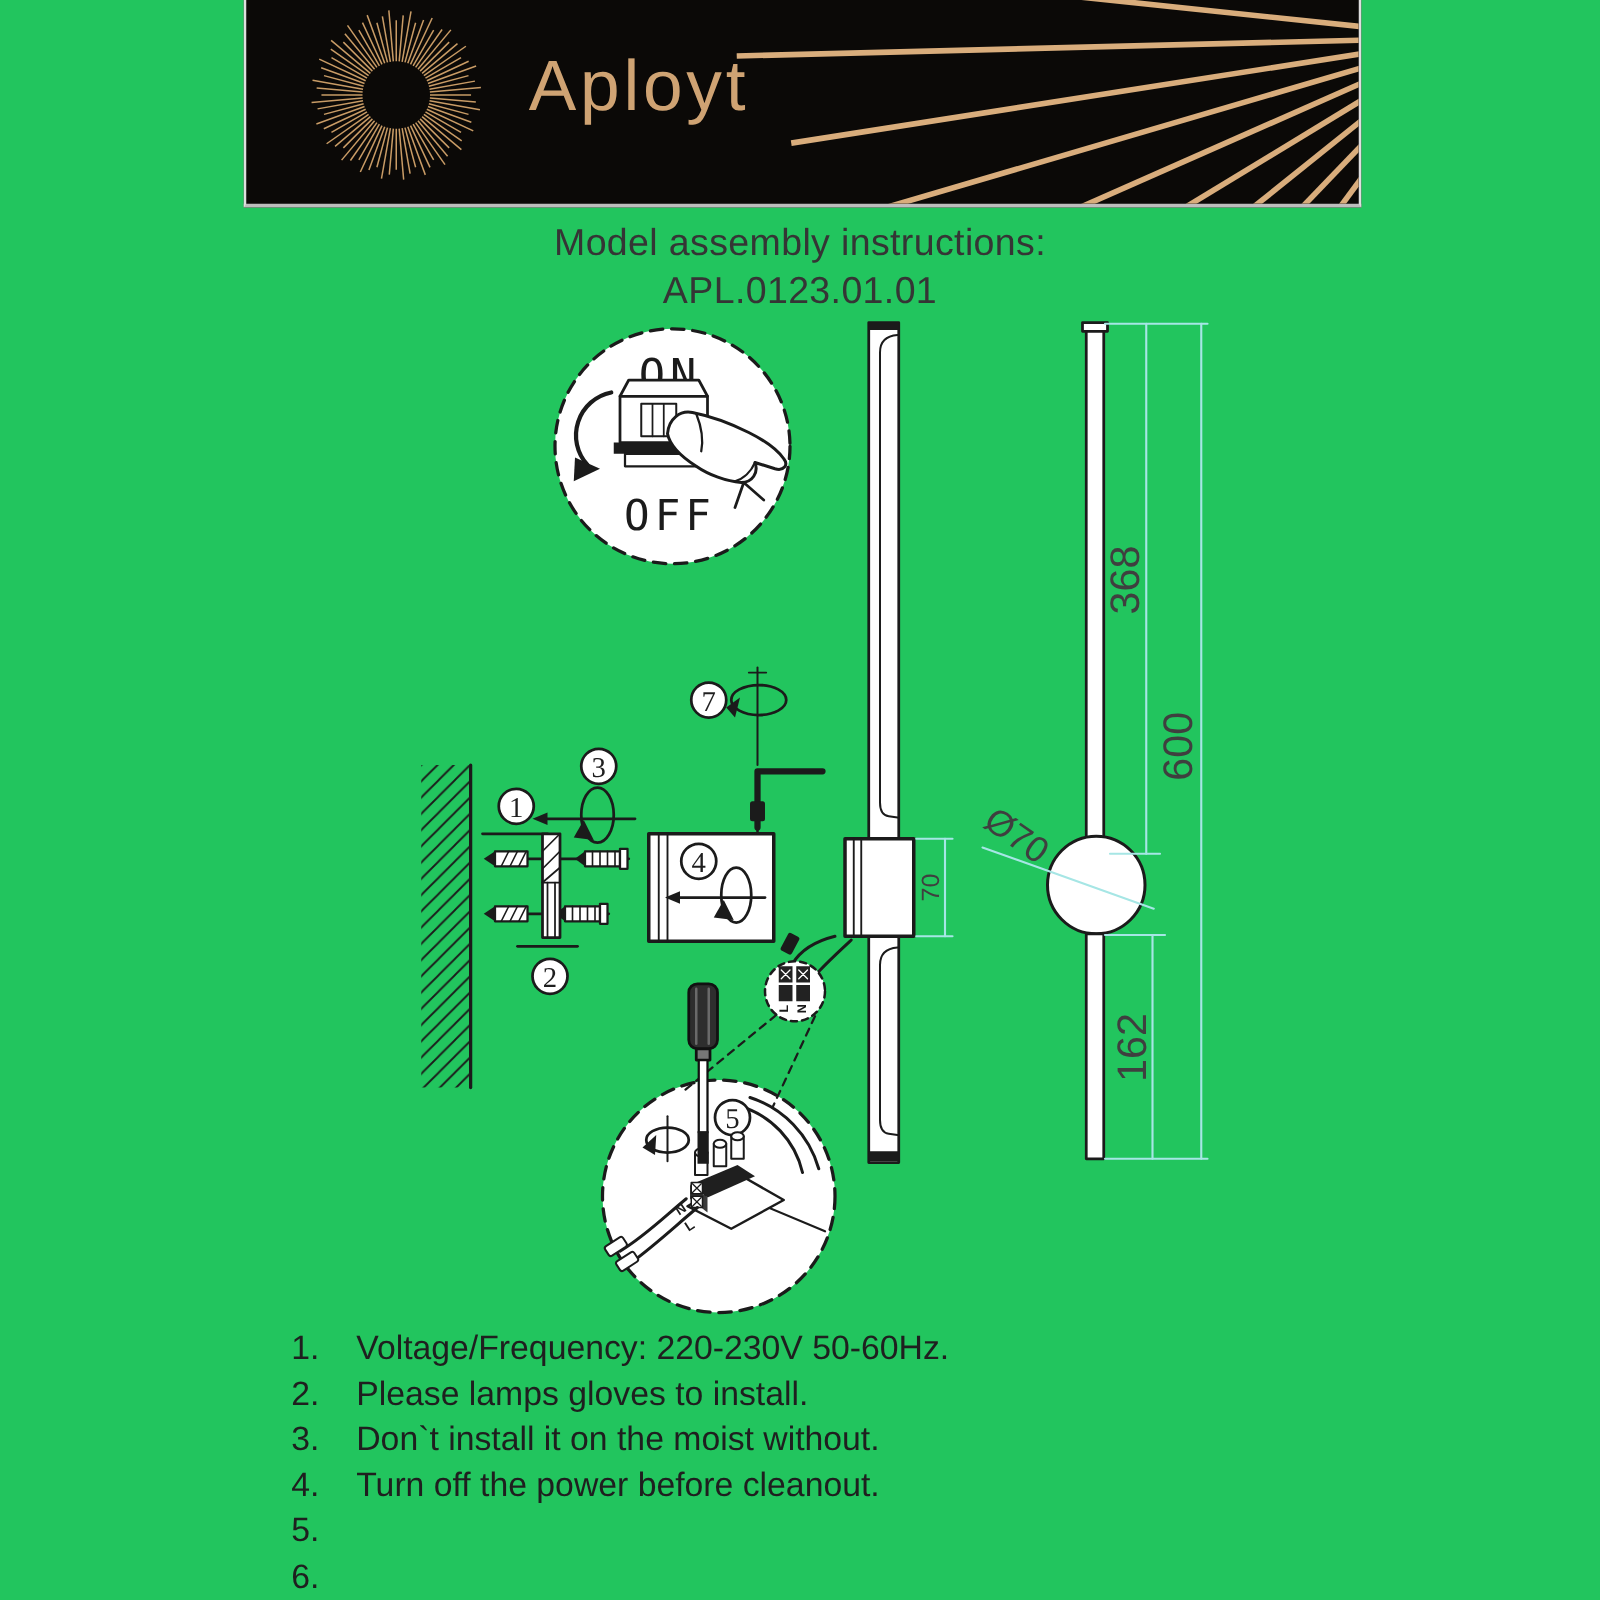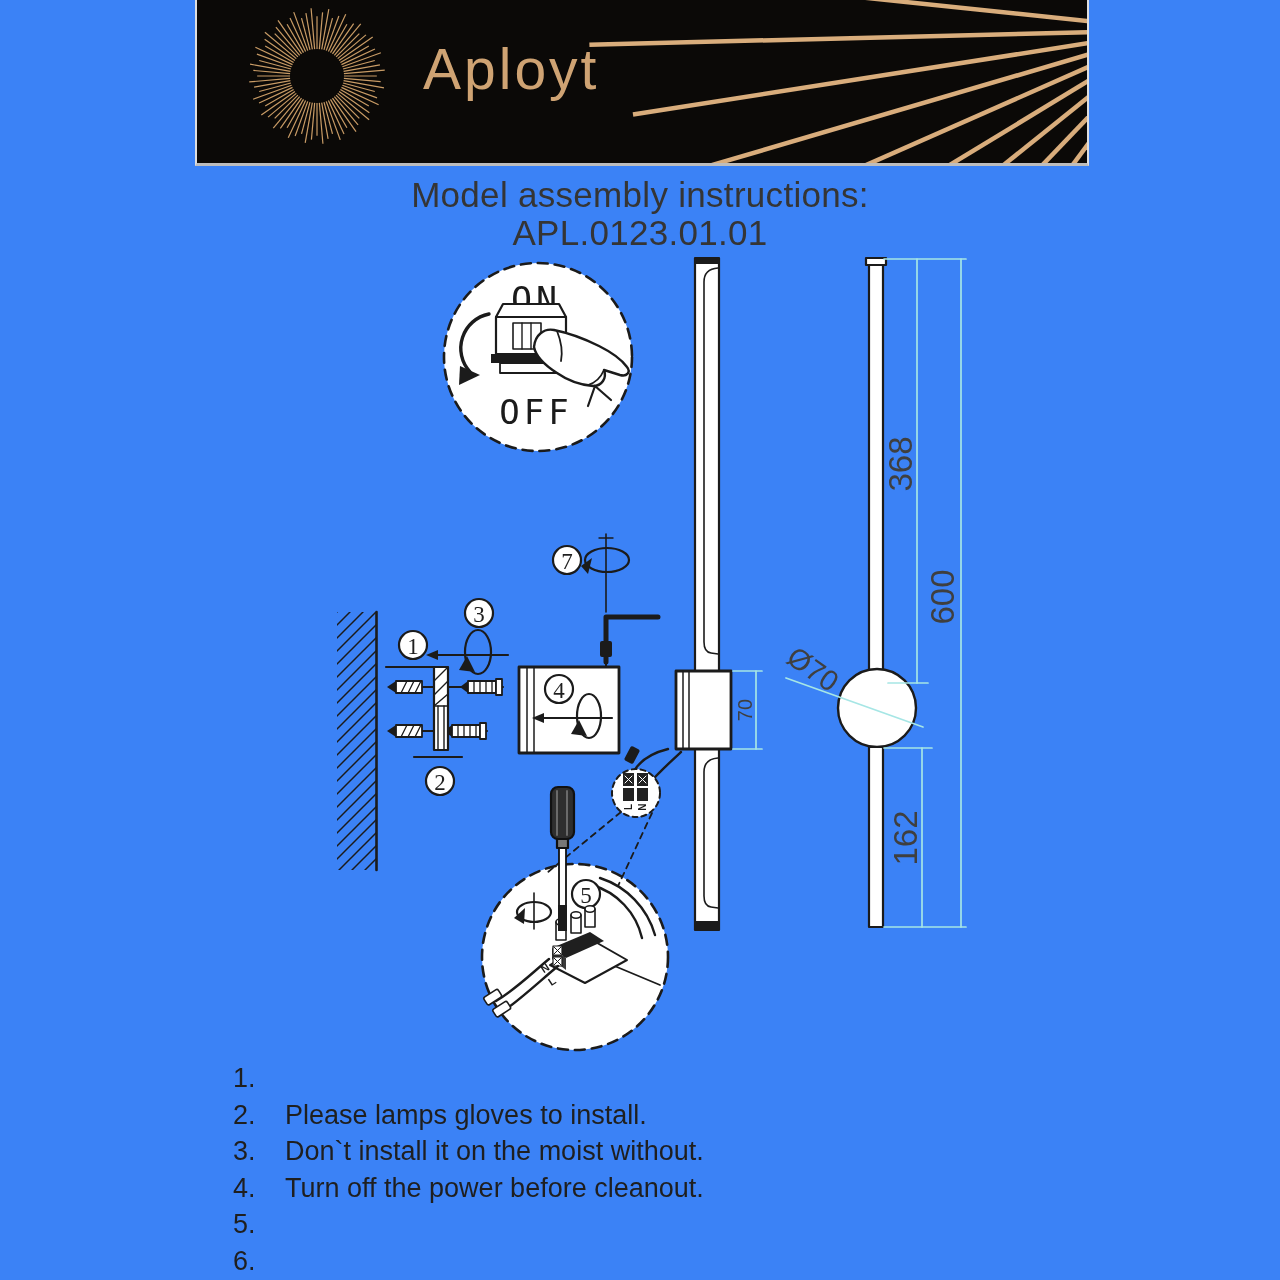--- a/index.html
+++ b/index.html
@@ -1,24 +1,24 @@
 <!DOCTYPE html>
 <html><head>
 <meta charset="utf-8">
 <style>
   html,body{margin:0;padding:0;background:#fff;}
-  .page{position:relative;width:1280px;height:1280px;background:#3b82f6;overflow:hidden;
+  .page{position:relative;width:1280px;height:1280px;background:#22c55e;overflow:hidden;
         font-family:"Liberation Sans",sans-serif;}
   .header{position:absolute;left:195px;top:0;width:890px;height:163px;background:#0b0907;
           border-left:2px solid #dedede;border-right:2px solid #dedede;border-bottom:3px solid #bdbdbd;overflow:hidden;}
   .header svg{position:absolute;left:0;top:0;}
   .brand{position:absolute;left:226px;top:36px;font-size:57px;font-weight:400;color:#cfa373;
          letter-spacing:3px;font-family:"Liberation Sans",sans-serif;}
   .title-block{position:absolute;left:0;top:176px;width:100%;text-align:center;color:#353535;
-               font-size:35px;line-height:38px;letter-spacing:.3px;}
+               font-size:30px;line-height:38px;letter-spacing:.3px;}
   .diagram-svg{position:absolute;left:320px;top:248px;}
   .instructions{position:absolute;left:233px;top:1060px;width:820px;font-size:27px;line-height:36.5px;color:#1f1f1f;}
   .row{display:flex;}
   .num{width:52px;flex:0 0 52px;}
   text{font-family:"Liberation Sans",sans-serif;}
   .callout-num{font-family:"Liberation Serif","DejaVu Serif",serif;}
   .switch-label{font-family:"DejaVu Sans Mono",monospace;letter-spacing:4px;}
   .dim-text{font-family:"Liberation Sans",sans-serif;}
 </style>
 </head>
@@ -332,20 +332,21 @@
         <text class="dim-text" transform="rotate(-90 942 597)" x="942" y="597" font-size="33" text-anchor="middle" dominant-baseline="central" fill="#3f3f3f" stroke="none">600</text>
         <text class="dim-text" transform="rotate(-90 905 838)" x="905" y="838" font-size="33" text-anchor="middle" dominant-baseline="central" fill="#3f3f3f" stroke="none">162</text>
         <text class="dim-text" transform="rotate(35 813 669)" x="813" y="669" font-size="29" text-anchor="middle" dominant-baseline="central" fill="#3f3f3f" stroke="none">Ø70</text>
       </g>
     </g>
   </svg>
 
   <div class="instructions">
     <div class="row">
       <span class="num">1.</span>
+      <span>Voltage/Frequency: 220-230V 50-60Hz.</span>
     </div>
     <div class="row">
       <span class="num">2.</span>
       <span>Please lamps gloves to install.</span>
     </div>
     <div class="row">
       <span class="num">3.</span>
       <span>Don`t install it on the moist without.</span>
     </div>
     <div class="row">

